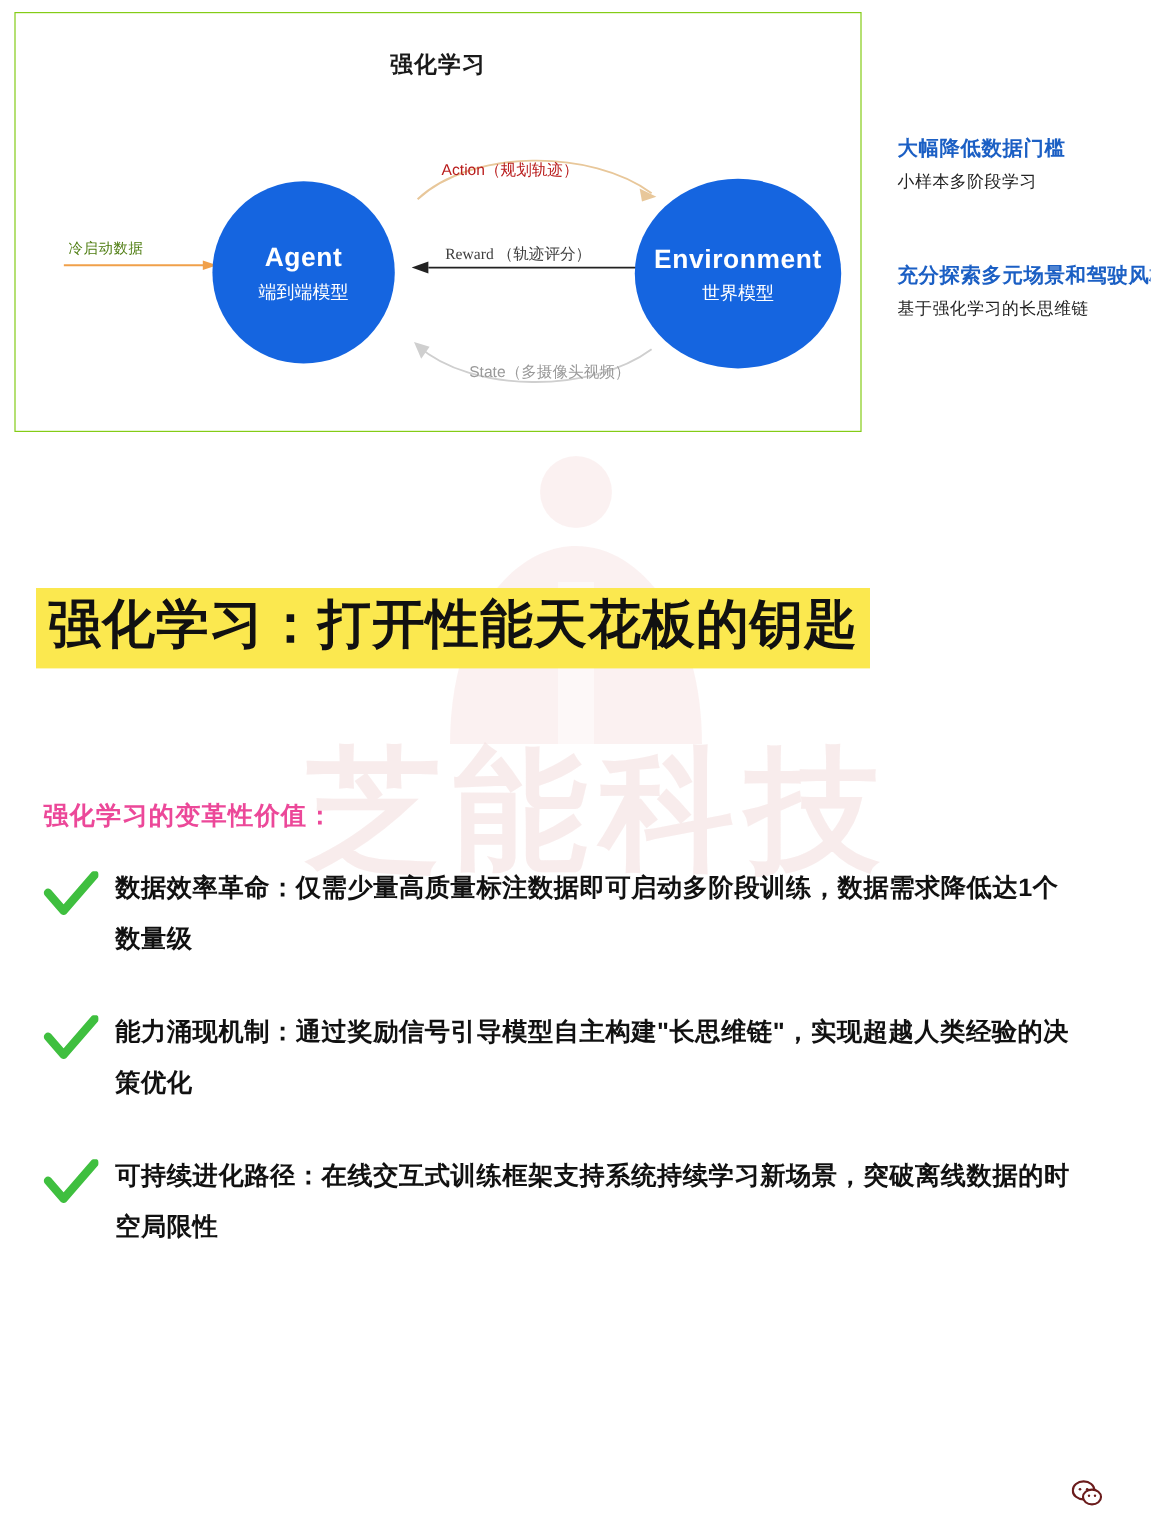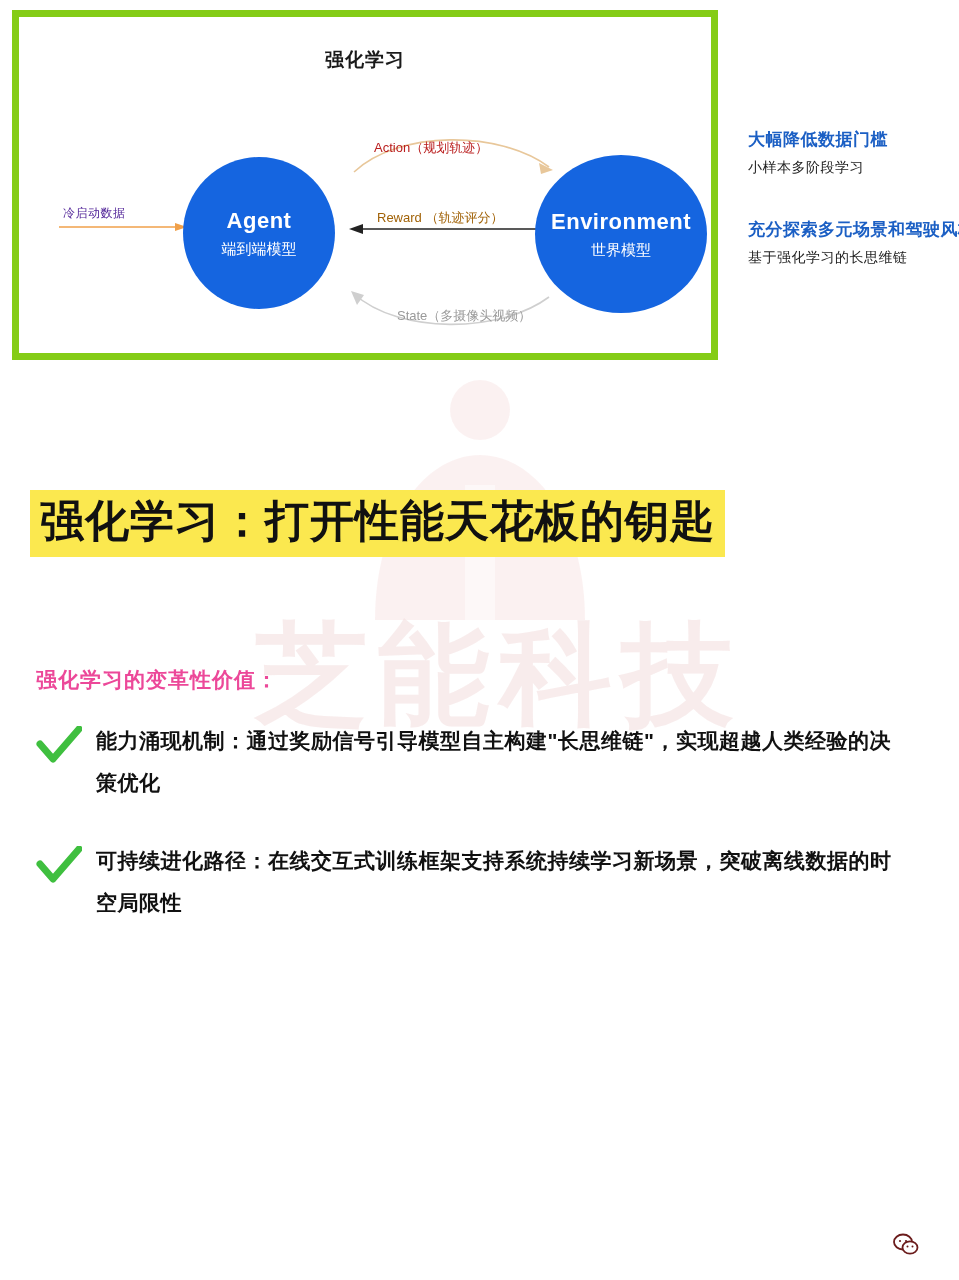--- a/index.html
+++ b/index.html
@@ -42,21 +42,21 @@
     opacity: .40;
     pointer-events: none;
   }
 
   
   .diagram-card {
     position: absolute;
     left: 12px; top: 10px;
     width: 706px; height: 350px;
     background: #ffffff;
-    border: 7px solid #84cc16;
+    border: 1px solid #84cc16;
     z-index: 2;
   }
   .diagram-title {
     position: absolute;
     top: 30px; left: 0; right: 0;
     text-align: center;
     font-size: 19px;
     font-weight: 700;
     color: #1a1a1a;
     letter-spacing: 1px;
@@ -81,42 +81,43 @@
     font-size: 15px;
     font-weight: 400;
   }
   #node-agent { left: 164px; top: 140px; width: 152px; height: 152px; }
   #node-env   { left: 516px; top: 138px; width: 172px; height: 158px; }
 
   .cold-start {
     position: absolute;
     left: 44px; top: 188px;
     font-size: 12px;
-    color: #4c1d95;
+    color: #4d7c0f;
     letter-spacing: .5px;
   }
   .cold-arrow {
     position: absolute;
     left: 40px; top: 205px;
     width: 128px; height: 10px;
   }
 
   .label-action {
     position: absolute;
     left: 355px; top: 122px;
     font-size: 13px;
     color: #b91c1c;
     white-space: nowrap;
   }
   .label-reward {
     position: absolute;
     left: 358px; top: 192px;
     font-size: 13px;
-    color: #a16207;
-    white-space: nowrap;
+    color: #404040;
+    white-space: nowrap;
+    font-family: Liberation Serif, serif;
   }
   .label-state {
     position: absolute;
     left: 358px; top: 290px;
     font-size: 13px;
     color: #9a9a9a;
     white-space: nowrap;
     margin-left: 20px;
   }
   .arc-svg {
@@ -142,21 +143,21 @@
     letter-spacing: .5px;
     white-space: nowrap;
   }
   .annot .annot-sub {
     margin-top: 8px;
     font-size: 14px;
     color: #222;
     letter-spacing: .5px;
     white-space: nowrap;
   }
-  #annot-1 { left: 748px; top: 112px; margin-top: 16px; }
+  #annot-1 { left: 748px; top: 112px; }
   #annot-2 { left: 748px; top: 218px; }
 
   
   .headline-wrap {
     position: absolute;
     left: 30px; top: 490px;
     z-index: 3;
   }
   .headline {
     display: inline-block;
@@ -280,20 +281,28 @@
     <div class="annot-sub">基于强化学习的长思维链</div>
   </div>
 
   <div class="headline-wrap">
     <span class="headline">强化学习：打开性能天花板的钥匙</span>
   </div>
 
   <div class="body-wrap">
     <div class="body-heading">强化学习的变革性价值：</div>
 
+    <div class="bullet">
+      <span class="check-icon">
+        <svg viewBox="0 0 46 40" width="46" height="40">
+            <path d="M4 18 L17 33 L43 3" stroke="#3fbf3f" stroke-width="7" fill="none" stroke-linecap="round" stroke-linejoin="round"></path>
+          </svg>
+      </span>
+      <span class="bullet-text">数据效率革命：仅需少量高质量标注数据即可启动多阶段训练，数据需求降低达1个数量级</span>
+    </div>
 
     <div class="bullet">
       <span class="check-icon">
         <svg viewBox="0 0 46 40" width="46" height="40">
             <path d="M4 18 L17 33 L43 3" stroke="#3fbf3f" stroke-width="7" fill="none" stroke-linecap="round" stroke-linejoin="round"></path>
           </svg>
       </span>
       <span class="bullet-text">能力涌现机制：通过奖励信号引导模型自主构建"长思维链"，实现超越人类经验的决策优化</span>
     </div>
 

